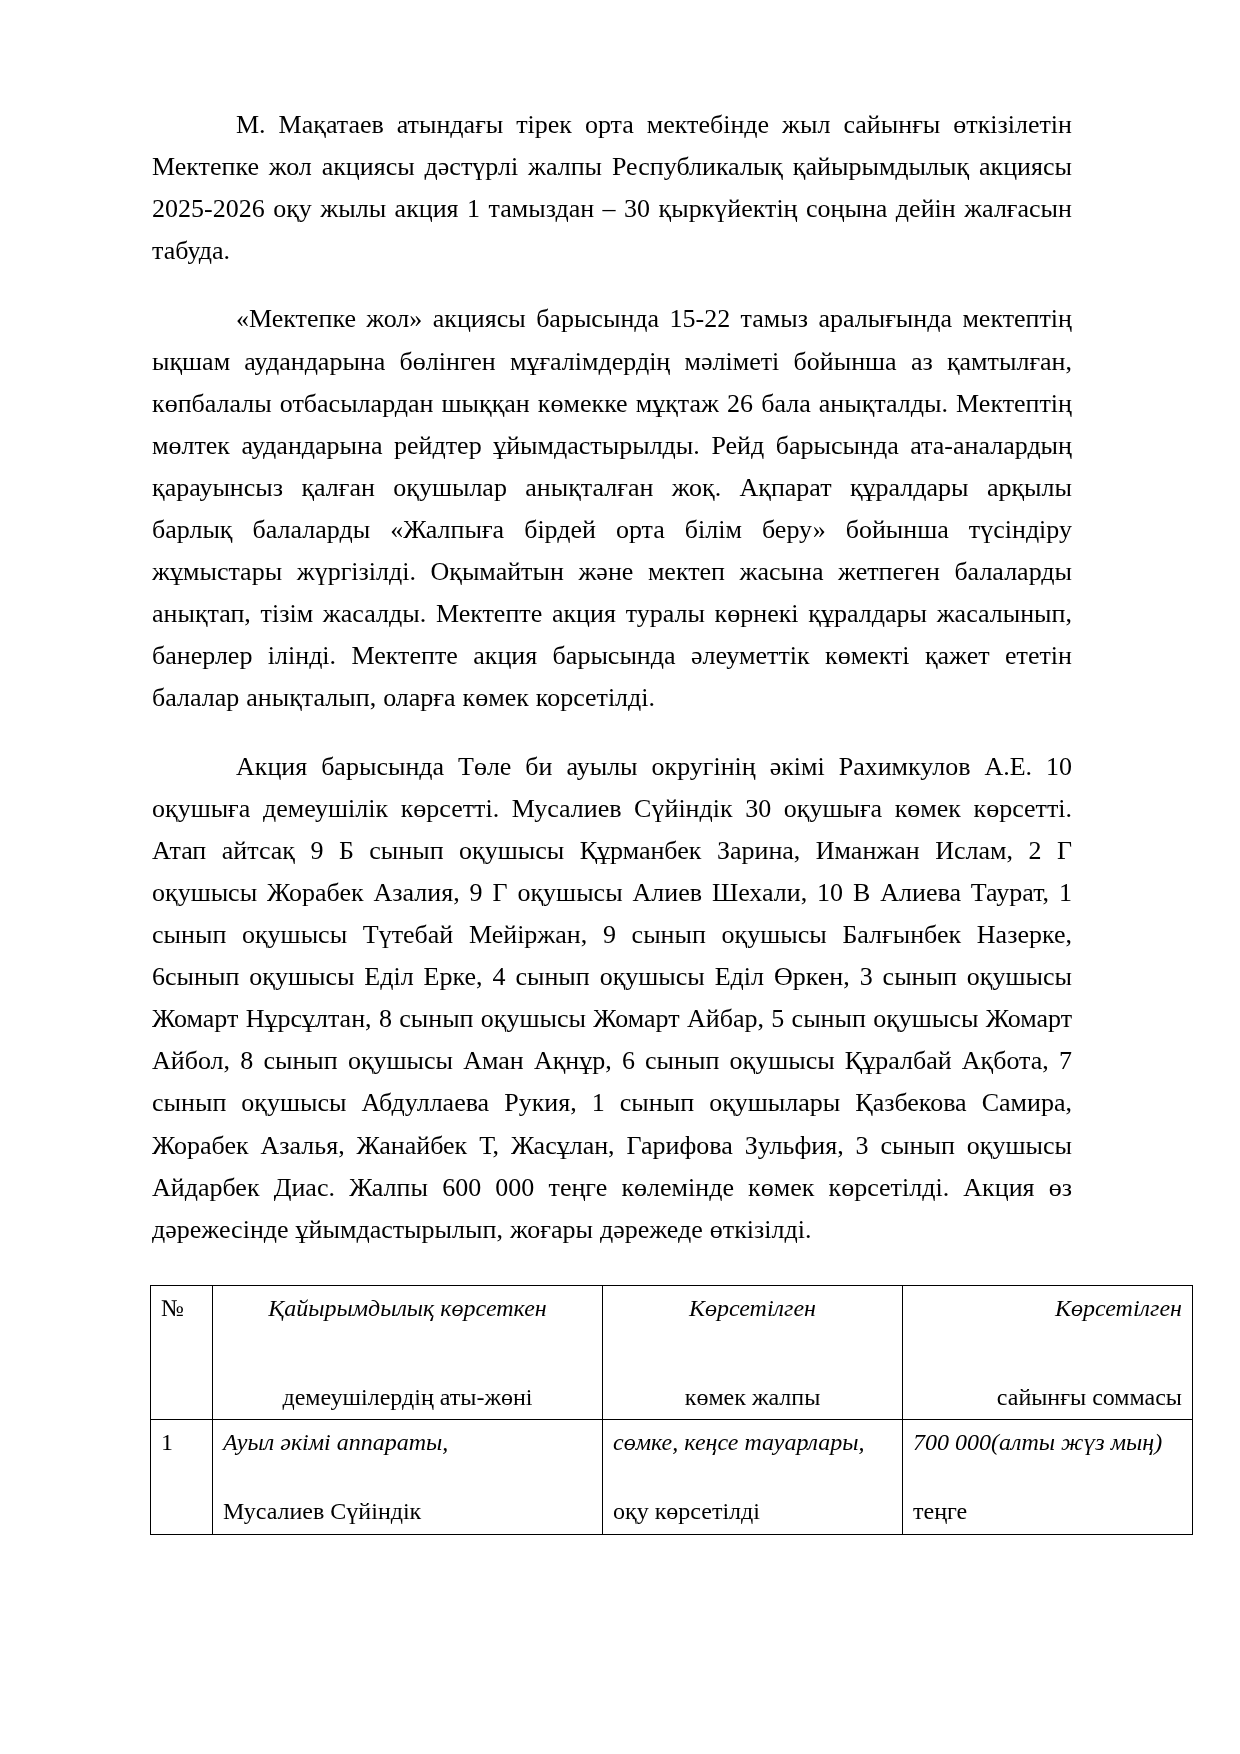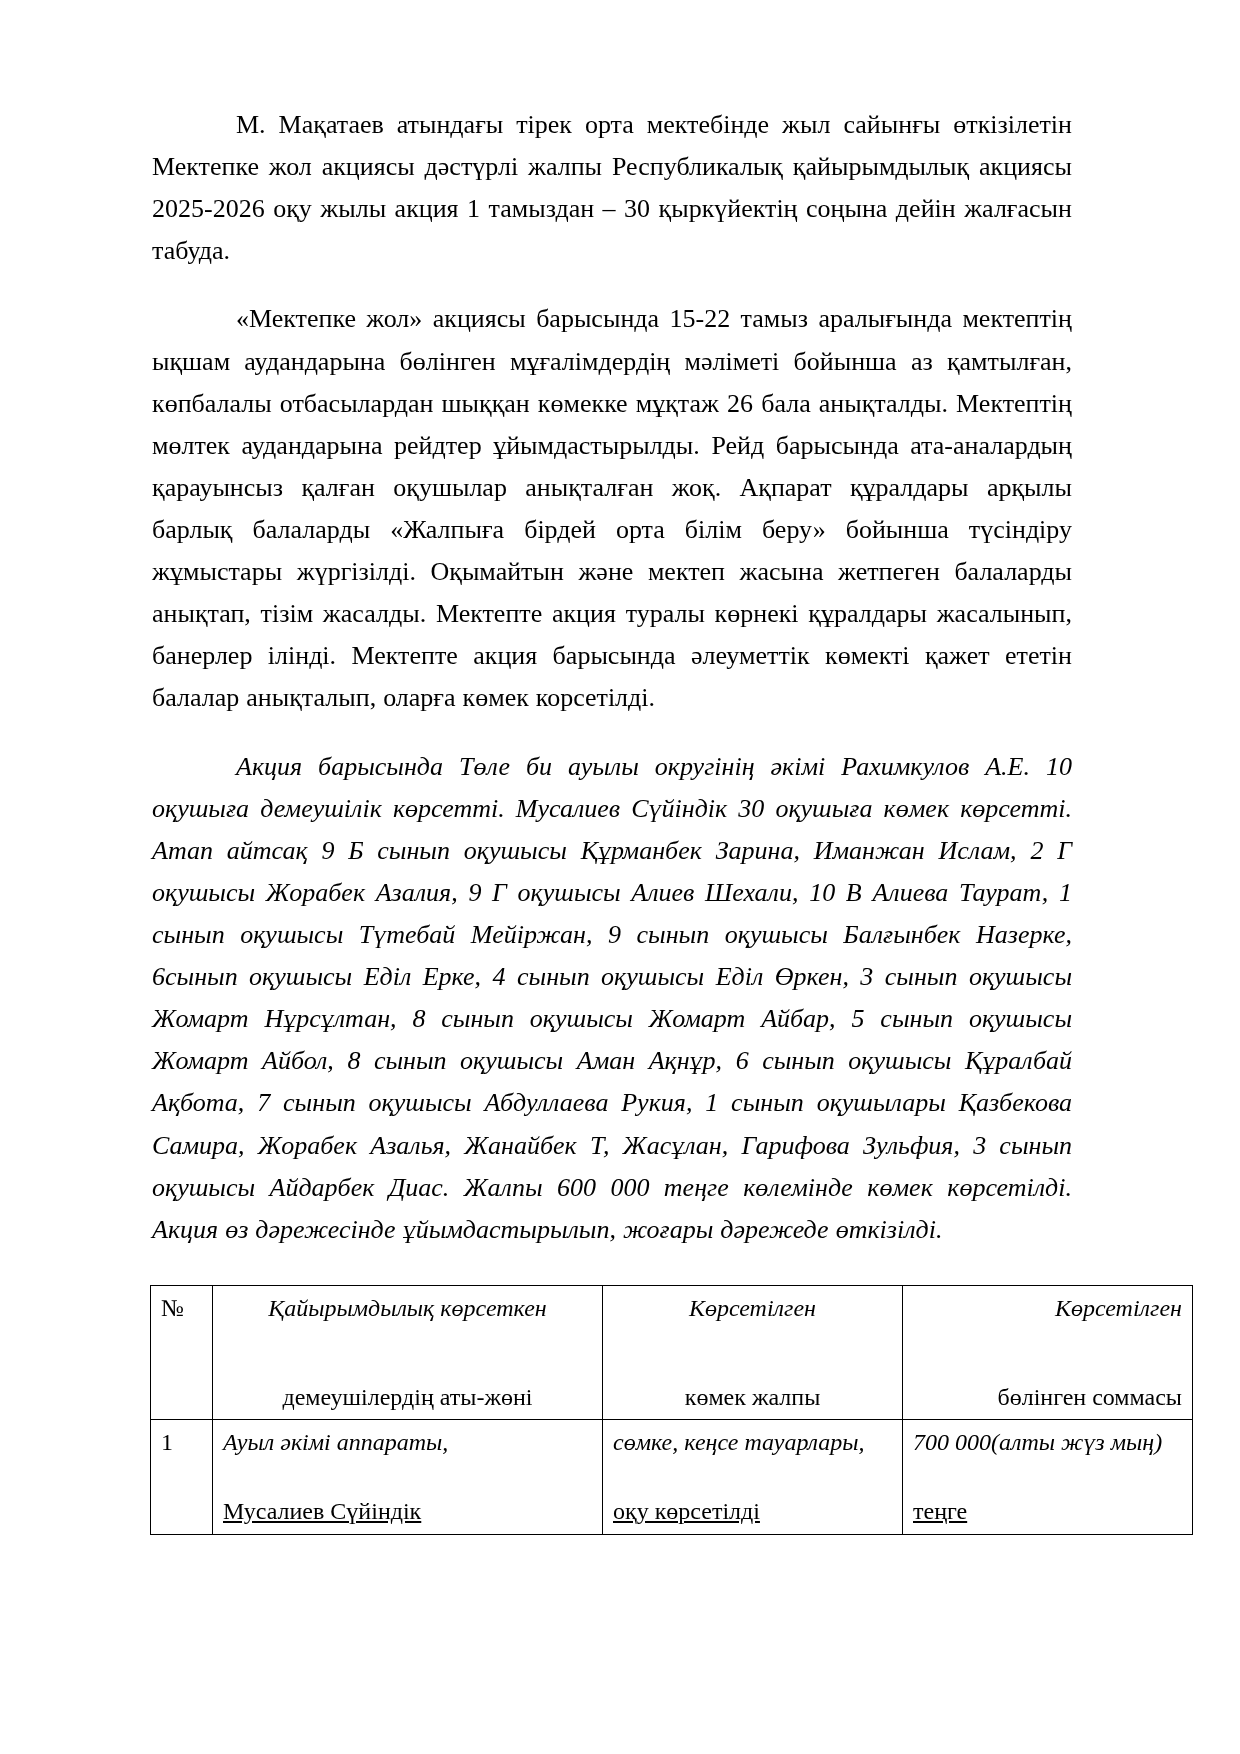--- a/index.html
+++ b/index.html
@@ -31,21 +31,20 @@
     font-size: 26px;
     line-height: 1.62;
     text-align: justify;
     text-justify: inter-word;
     text-indent: 84px;
     hyphens: none;
     word-spacing: 0.02em;
   }
   p.para:last-of-type {
     margin-bottom: 0;
-    font-style: italic;
   }
   .table-wrap {
     margin-top: 34px;
     width: 972px;
     margin-left: -2px;
   }
   table.aid-table {
     border-collapse: collapse;
     width: 972px;
     table-layout: fixed;
@@ -79,21 +78,21 @@
   }
   .head-sum {
     text-align: right;
   }
   .head-sum .l1,
   .head-sum .l2 { text-align: right; }
 
   .row-num {
     text-align: left;
   }
-  .body-cell .l2 { margin-top: 40px; text-decoration: underline; }
+  .body-cell .l2 { margin-top: 40px; }
 </style>
 </head>
 <body>
 
 <div class="page">
   <div class="doc-body">
 
     <p class="para">М. Мақатаев атындағы тірек орта мектебінде жыл сайынғы өткізілетін Мектепке жол акциясы дәстүрлі жалпы Республикалық қайырымдылық акциясы 2025-2026 оқу жылы акция 1 тамыздан – 30 қыркүйектің соңына дейін жалғасын табуда.</p>
     <p class="para">«Мектепке жол» акциясы барысында 15-22 тамыз аралығында мектептің ықшам аудандарына бөлінген мұғалімдердің мәліметі бойынша аз қамтылған, көпбалалы отбасылардан шыққан көмекке мұқтаж 26 бала анықталды. Мектептің мөлтек аудандарына рейдтер ұйымдастырылды. Рейд барысында ата-аналардың қарауынсыз қалған оқушылар анықталған жоқ. Ақпарат құралдары арқылы барлық балаларды «Жалпыға бірдей орта білім беру» бойынша түсіндіру жұмыстары жүргізілді. Оқымайтын және мектеп жасына жетпеген балаларды анықтап, тізім жасалды. Мектепте акция туралы көрнекі құралдары жасалынып, банерлер ілінді. Мектепте акция барысында әлеуметтік көмекті қажет ететін балалар анықталып, оларға көмек корсетілді.</p>
     <p class="para">Акция барысында Төле би ауылы округінің әкімі Рахимкулов А.Е. 10 оқушыға демеушілік көрсетті. Мусалиев Сүйіндік 30 оқушыға көмек көрсетті. Атап айтсақ 9 Б сынып оқушысы Құрманбек Зарина, Иманжан Ислам, 2 Г оқушысы Жорабек Азалия, 9 Г оқушысы Алиев Шехали, 10 В Алиева Таурат, 1 сынып оқушысы Түтебай Мейіржан, 9 сынып оқушысы Балғынбек Назерке, 6сынып оқушысы Еділ Ерке, 4 сынып оқушысы Еділ Өркен, 3 сынып оқушысы Жомарт Нұрсұлтан, 8 сынып оқушысы Жомарт Айбар, 5 сынып оқушысы Жомарт Айбол, 8 сынып оқушысы Аман Ақнұр, 6 сынып оқушысы Құралбай Ақбота, 7 сынып оқушысы Абдуллаева Рукия, 1 сынып оқушылары Қазбекова Самира, Жорабек Азалья, Жанайбек Т, Жасұлан, Гарифова Зульфия, 3 сынып оқушысы Айдарбек Диас. Жалпы 600 000 теңге көлемінде көмек көрсетілді. Акция өз дәрежесінде ұйымдастырылып, жоғары дәрежеде өткізілді.</p>
@@ -117,21 +116,21 @@
             </th>
             <th>
               <span class="cell-lines">
                 <span class="l1">Көрсетілген</span>
                 <span class="l2">көмек жалпы</span>
               </span>
             </th>
             <th class="head-sum">
               <span class="cell-lines">
                 <span class="l1">Көрсетілген</span>
-                <span class="l2">бөлінген соммасы</span>
+                <span class="l2">сайынғы соммасы</span>
               </span>
             </th>
           </tr>
         </thead>
         <tbody>
           <tr>
             <td class="row-num">1</td>
             <td class="body-cell">
               <span class="cell-lines">
                 <span class="l1">Ауыл әкімі аппараты,</span>

